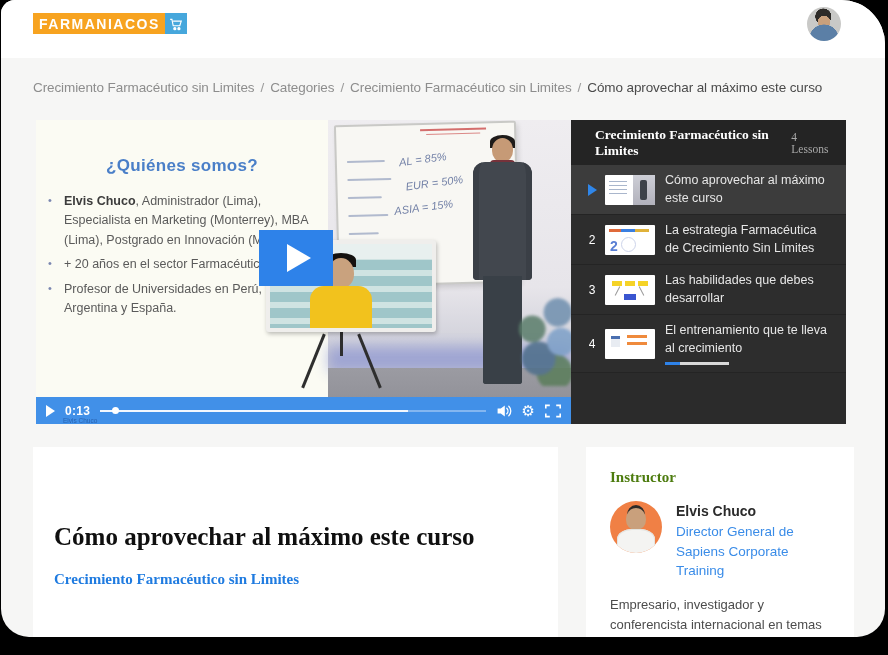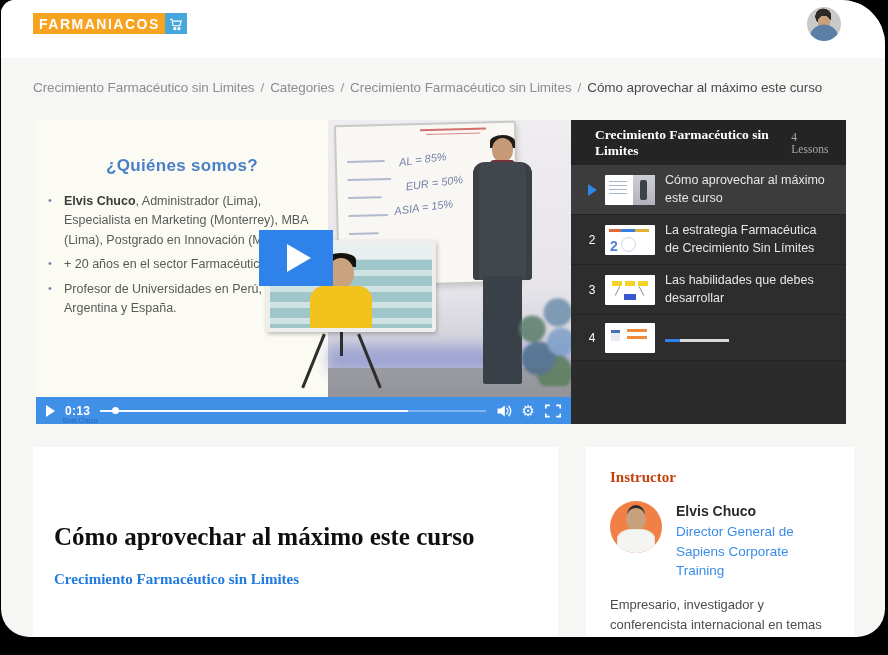--- a/index.html
+++ b/index.html
@@ -123,21 +123,21 @@
   .t4-b{position:absolute;left:22px;top:6px;width:20px;height:3px;background:#ef8a3c;box-shadow:0 7px #ef8a3c;}
 
   
   .lesson-card{position:absolute;left:32px;top:447px;width:525px;bottom:0;background:#fff;}
   .mark-btn{position:absolute;left:21px;top:24px;width:485px;height:37px;background:#fff;border:1px solid #5597e8;
     color:#2e7fe0;font-weight:700;font-size:14px;cursor:pointer;font-family:"Liberation Serif","DejaVu Serif",serif;}
   .lesson-title{position:absolute;left:21px;top:76px;margin:0;font-size:25px;color:#0f0f0f;font-weight:700;}
   .course-link{position:absolute;left:21px;top:124px;font-size:15px;font-weight:700;color:#1f7be0;cursor:pointer;text-decoration:none;}
 
   .inst-card{position:absolute;left:585px;top:447px;width:268px;bottom:0;background:#fff;padding:22px 24px 0 24px;box-sizing:border-box;}
-  .inst-h{margin:0;font-size:15px;font-weight:700;color:#c2410c;}
+  .inst-h{margin:0;font-size:15px;font-weight:700;color:#4d7c0f;}
   .inst-row{display:flex;margin-top:15px;gap:14px;}
   .inst-avatar{width:52px;height:52px;border-radius:50%;flex:none;overflow:hidden;position:relative;background:#f08045;}
   .inst-avatar::before{content:"";position:absolute;left:16px;top:7px;width:20px;height:22px;border-radius:50% 50% 45% 45%;background:#c9a07c;box-shadow:0 -4px 0 -1px #2d2a27;}
   .inst-avatar::after{content:"";position:absolute;left:7px;top:28px;width:38px;height:26px;border-radius:40% 40% 0 0;background:#f4f4f2;
     box-shadow:inset 0 0 0 1px #e4e4e0;}
   .inst-name{font-size:14px;font-weight:700;color:#2b2b2b;padding-top:2px;}
   .inst-role{display:block;font-size:13.5px;color:#3a8ce8;line-height:1.45;margin-top:3px;cursor:pointer;text-decoration:none;}
   .inst-bio{margin:14px 0 0 0;font-size:13px;color:#4c4c4c;line-height:1.55;}
 </style>
 </head>
@@ -283,20 +283,21 @@
       <div class="pl-text">Las habilidades que debes desarrollar</div>
     </div>
 
     <div class="pl-row">
       <span class="pl-ico">4</span>
       <div class="pl-thumb">
         <div class="t4-a"></div>
           <div class="t4-b"></div>
       </div>
       <div class="pl-text">
+        <div>El entrenamiento que te lleva al crecimiento</div>
         <div class="pl-progress">
           <div class="pl-progress-fill" style="width: 23%;"></div>
         </div>
       </div>
     </div>
   </div>
 
   <div class="lesson-card">
     <h1 class="lesson-title serif">Cómo aprovechar al máximo este curso</h1>
     <a class="course-link serif">Crecimiento Farmacéutico sin Limites</a>

